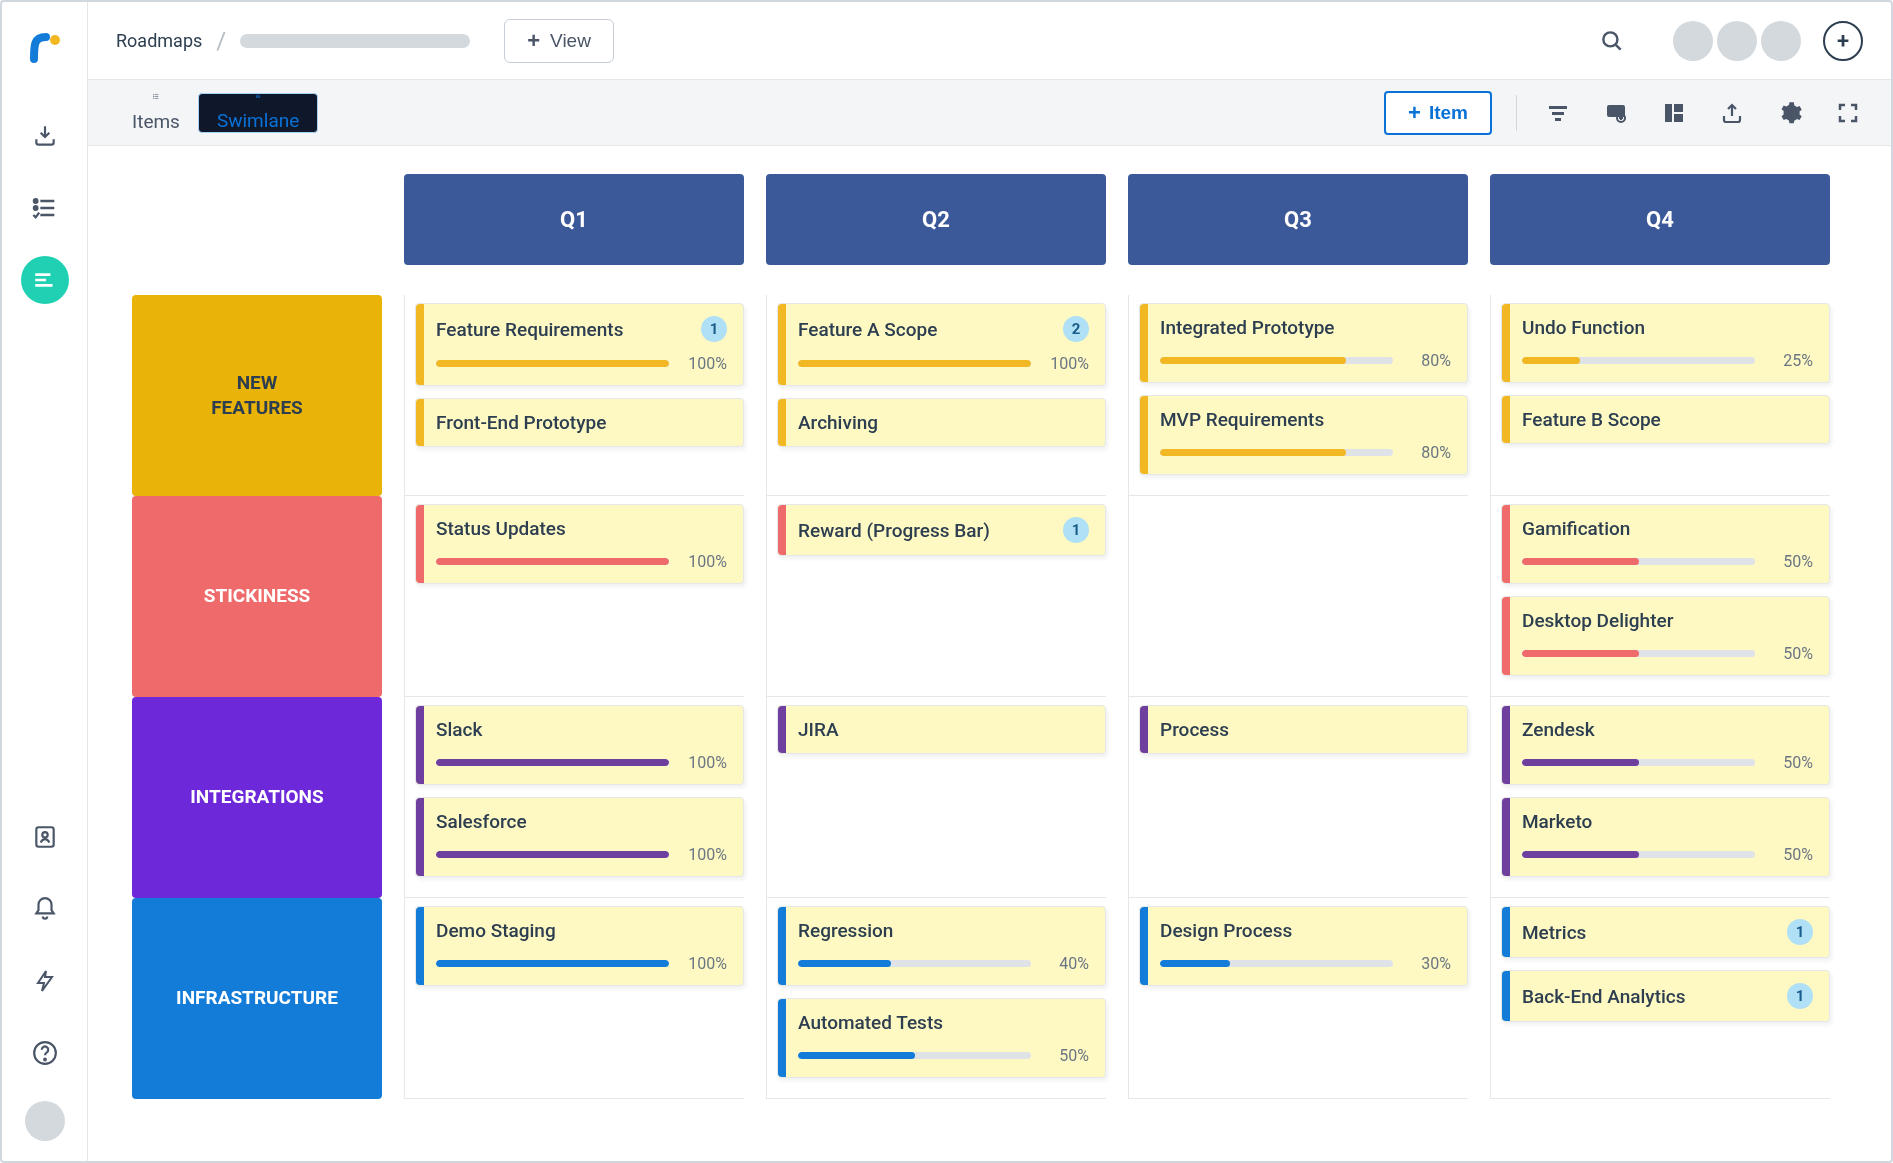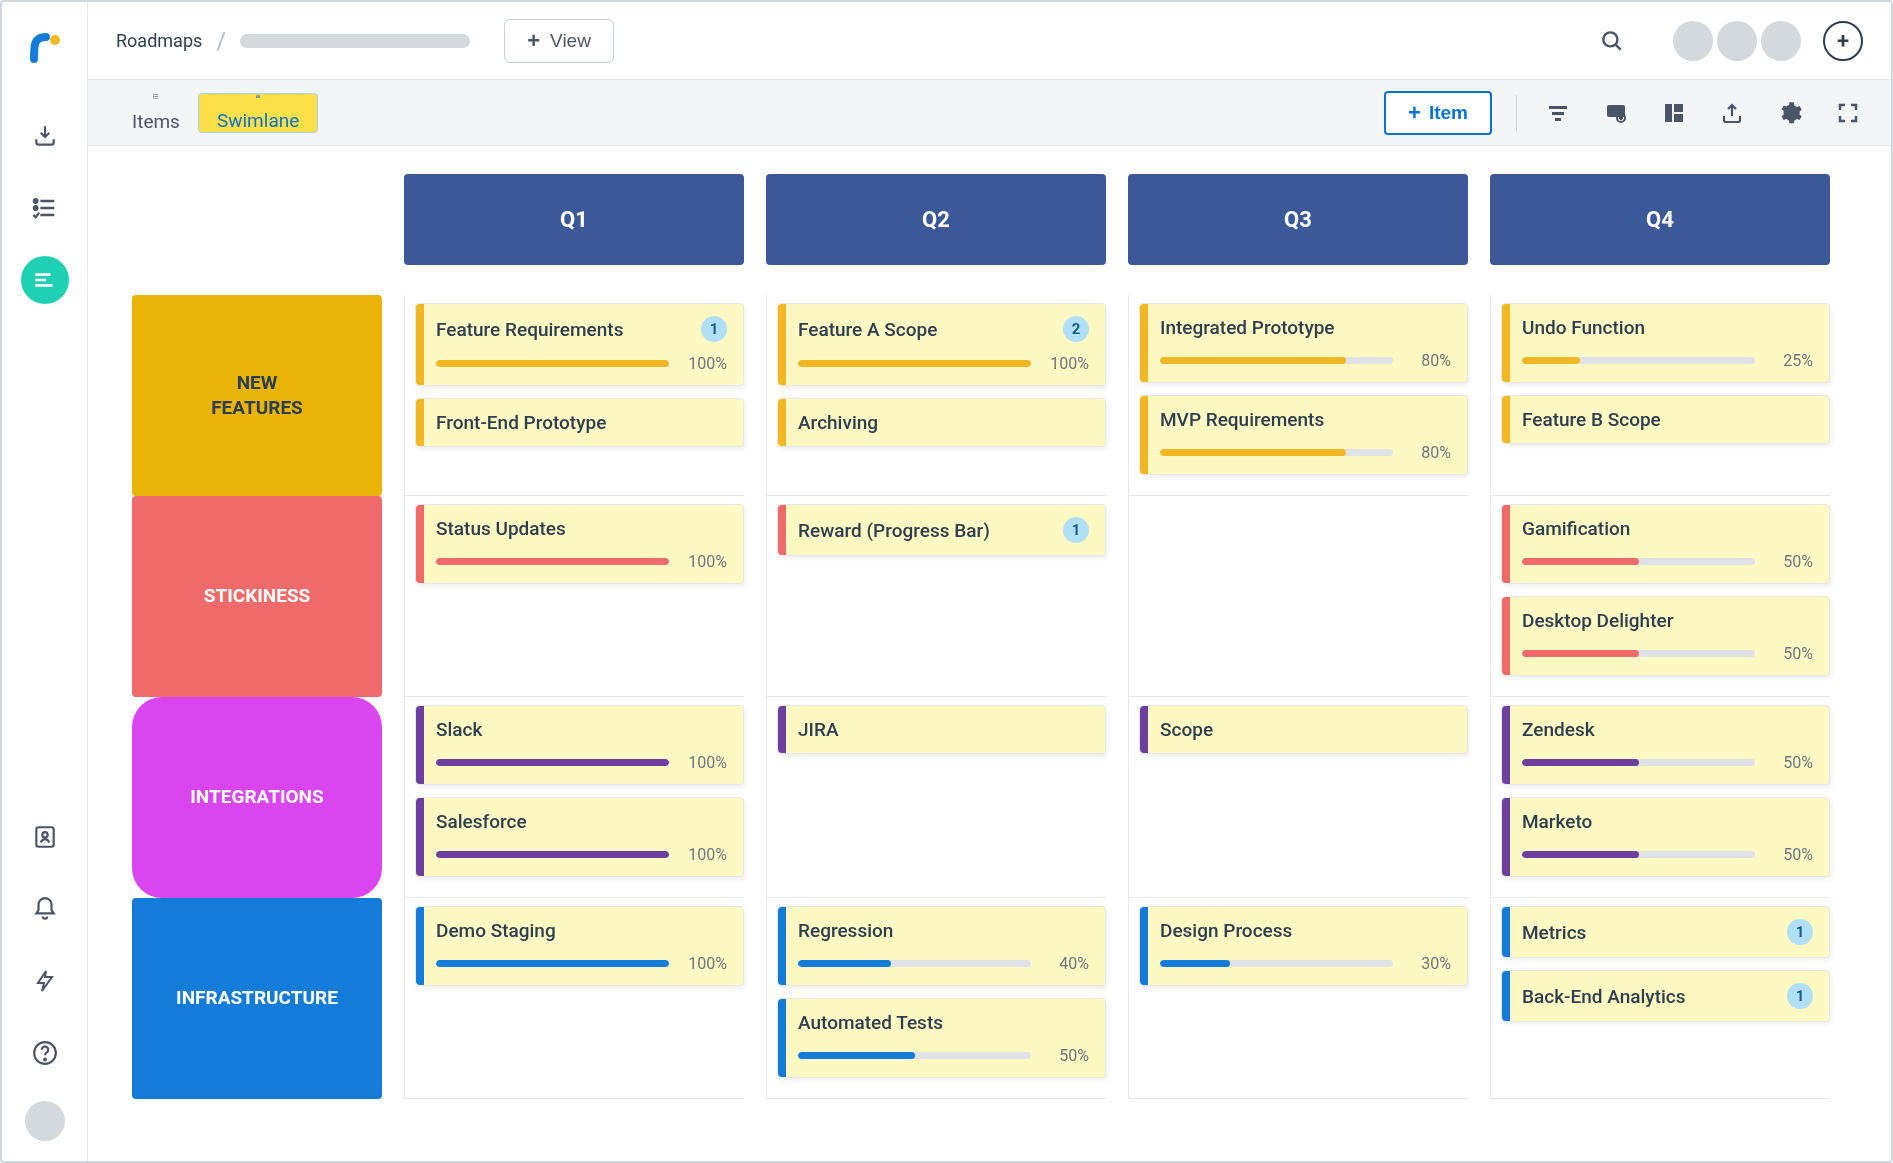--- a/index.html
+++ b/index.html
@@ -26,36 +26,36 @@
 .topbar .viewbtn { margin-left: 34px; height: 44px; border: 1px solid #c7ced6; border-radius: 6px; background:#fff; padding: 0 22px; display:flex; align-items:center; gap:10px; font-size: 19px; color:#4a5568; cursor:pointer; }
 .topbar .right { margin-left:auto; display:flex; align-items:center; gap:12px; }
 .topbar .search { color:#4a5568; cursor:pointer; padding:6px; }
 .topbar .circgrp { display:flex; gap:4px; margin-left: 30px; }
 .topbar .circle { width: 40px; height: 40px; border-radius: 50%; background:#d4d9de; }
 .topbar .plusbtn { width: 40px; height: 40px; border-radius:50%; border:2px solid #2c3e50; display:flex; align-items:center; justify-content:center; font-size:22px; font-weight:600; cursor:pointer; margin-left: 10px; }
 
 
 .toolbar { height: 66px; background:#f3f5f7; display:flex; align-items:center; padding: 0 26px; border-bottom:1px solid #e5e8eb; }
 .toolbar .tab { height:40px; padding: 0 18px; display:flex; align-items:center; gap:10px; font-size:19px; color:#4a5568; border-radius:4px; cursor:pointer;flex-direction:column; }
-.toolbar .tab.active { background:#fde047; color:#0a72d6; border:1px solid #a5d3f6; }
+.toolbar .tab.active { background:#0f172a; color:#0a72d6; border:1px solid #a5d3f6; }
 .toolbar .tb-right { margin-left:auto; display:flex; align-items:center; gap:24px; }
 .toolbar .addbtn { height:44px; padding:0 22px; border:2px solid #0a72d6; color:#0a72d6; font-weight:700; font-size:19px; border-radius:4px; display:flex; align-items:center; gap:8px; cursor:pointer; background:#fff; }
 .toolbar .icobtn { width:34px; height:34px; display:flex; align-items:center; justify-content:center; color:#4a5568; cursor:pointer; }
 .toolbar .divider { width:1px; height:36px; background:#d0d7de; }
 
 
 .board { flex:1; overflow:auto; padding: 28px 44px 40px 44px; }
 .grid { display:grid; grid-template-columns: 250px repeat(4, 340px); column-gap: 22px; }
 .colhdr, .rowlbl { color:#fff; font-weight:700; display:flex; align-items:center; justify-content:center; text-align:center; }
 .colhdr { height: 72px; background:#3b5998; font-size:22px; border-radius:4px; }
 .corner { }
 .rowlbl { min-height: 180px; font-size:19px; border-radius:4px; line-height:1.3; padding:10px; }
 .rowlbl.c0 { background:#eab308; color:#2c3e50; }
 .rowlbl.c1 { background:#ef6b6b; }
-.rowlbl.c2 { background:#d946ef;border-radius:30px; }
+.rowlbl.c2 { background:#6d28d9; }
 .rowlbl.c3 { background:#137cd8; }
 .cell { border-left:1px solid #e5e8eb; border-bottom:1px solid #e5e8eb; padding: 8px 0 8px 10px; }
 .card { position:relative; background:#fef9c3; border:1px solid #e5e8eb; border-radius:4px; margin-bottom:12px; padding:12px 16px 12px 20px; cursor:pointer; box-shadow: 2px 3px 4px rgba(0,0,0,0.06); }
 .card .stripe { position:absolute; left:0; top:0; bottom:0; width:8px; border-radius:4px 0 0 4px; }
 .card .row1 { display:flex; align-items:center; justify-content:space-between; }
 .card .ctitle { font-size:19px; color:#2c3e50; font-weight:500; }
 .card .badge { background:#b0e0f5; color:#1a5d8a; font-weight:700; font-size:15px; width:26px; height:26px; border-radius:50%; display:flex; align-items:center; justify-content:center; }
 .card .prow { display:flex; align-items:center; gap:12px; margin-top:12px; }
 .card .bar { flex:1; height:7px; background:#dfe3e8; border-radius:4px; overflow:hidden; }
 .card .fill { height:100%; border-radius:4px; }
@@ -412,21 +412,21 @@
               <div class="stripe c2"></div>
               <div class="row1">
                 <span class="ctitle">JIRA</span>
               </div>
             </div>
           </div>
           <div class="cell">
             <div class="card">
               <div class="stripe c2"></div>
               <div class="row1">
-                <span class="ctitle">Scope</span>
+                <span class="ctitle">Process</span>
               </div>
             </div>
           </div>
           <div class="cell">
             <div class="card">
               <div class="stripe c2"></div>
               <div class="row1">
                 <span class="ctitle">Zendesk</span>
               </div>
               <div class="prow">

